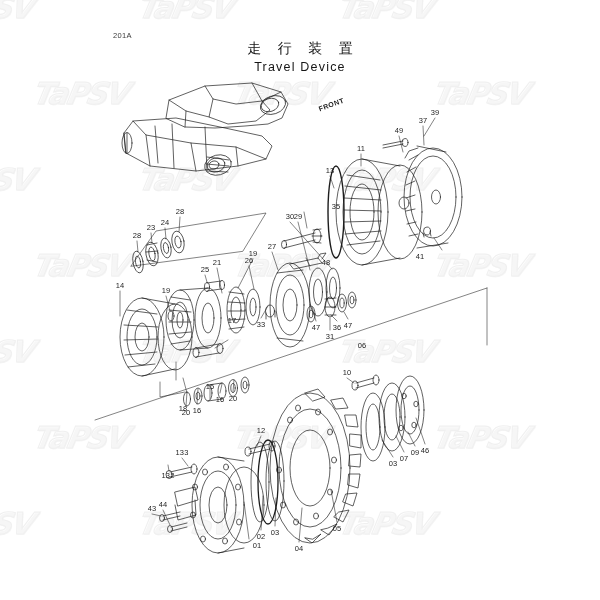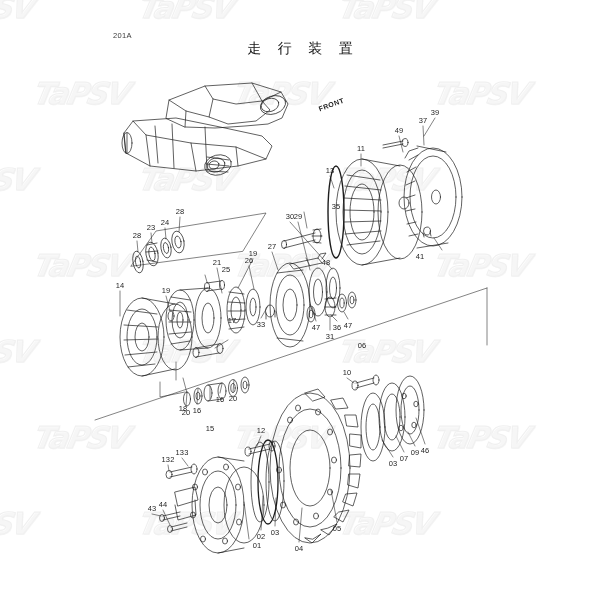--- a/index.html
+++ b/index.html
@@ -105,20 +105,21 @@
       <div class="wm" style="left: 435px; top: 420px;">TaPSV</div>
       <div class="wm" style="left: -60px; top: 506px;">TaPSV</div>
       <div class="wm" style="left: 140px; top: 506px;">TaPSV</div>
       <div class="wm" style="left: 340px; top: 506px;">TaPSV</div>
     </div>
 
   <div id="page-code">201A</div>
 
   <div id="title-block">
     <div id="title-jp">走 行 装 置</div>
+    <div id="title-en">Travel Device</div>
   </div>
 
   <div id="front-tag">FRONT</div>
 
   <svg id="drawing" width="600" height="600" viewBox="0 0 600 600" fill="none" stroke="#1d1d1d" stroke-width="0.7" stroke-linecap="round" stroke-linejoin="round">
 
     <g>
       <path d="M166 118 L169 100 L205 86 L252 83 L281 92 L288 104 L282 118 L268 124
                L245 126 L215 128 L185 127 Z"></path>
       <path d="M205 86 L213 99 L236 104 L262 101 L281 92"></path>
@@ -420,44 +421,44 @@
       <div class="callout" style="left: 399px; top: 130px;">49</div>
       <div class="callout" style="left: 423px; top: 120px;">37</div>
       <div class="callout" style="left: 435px; top: 112px;">39</div>
       <div class="callout" style="left: 420px; top: 256px;">41</div>
       <div class="callout" style="left: 137px; top: 235px;">28</div>
       <div class="callout" style="left: 151px; top: 227px;">23</div>
       <div class="callout" style="left: 165px; top: 222px;">24</div>
       <div class="callout" style="left: 180px; top: 211px;">28</div>
       <div class="callout" style="left: 120px; top: 285px;">14</div>
       <div class="callout" style="left: 166px; top: 290px;">19</div>
-      <div class="callout" style="left: 205px; top: 269px; margin-left: 21px;">25</div>
+      <div class="callout" style="left: 205px; top: 269px;">25</div>
       <div class="callout" style="left: 249px; top: 260px;">26</div>
       <div class="callout" style="left: 217px; top: 262px;">21</div>
       <div class="callout" style="left: 253px; top: 253px;">19</div>
       <div class="callout" style="left: 272px; top: 246px;">27</div>
       <div class="callout" style="left: 298px; top: 216px;">29</div>
       <div class="callout" style="left: 290px; top: 216px;">30</div>
       <div class="callout" style="left: 261px; top: 324px;">33</div>
       <div class="callout" style="left: 232px; top: 320px;">17</div>
       <div class="callout" style="left: 183px; top: 372px; margin-top: 36px;">18</div>
       <div class="callout" style="left: 310px; top: 262px; padding-left: 32px;">48</div>
       <div class="callout" style="left: 186px; top: 412px;">20</div>
       <div class="callout" style="left: 197px; top: 410px;">16</div>
-      <div class="callout" style="left: 210px; top: 428px;">15</div>
+      <div class="callout" style="left: 210px; top: 386px;">15</div>
       <div class="callout" style="left: 220px; top: 399px;">16</div>
       <div class="callout" style="left: 233px; top: 398px;">20</div>
       <div class="callout" style="left: 316px; top: 327px;">47</div>
       <div class="callout" style="left: 330px; top: 336px;">31</div>
       <div class="callout" style="left: 337px; top: 327px;">36</div>
       <div class="callout" style="left: 348px; top: 325px;">47</div>
       <div class="callout" style="left: 362px; top: 345px;">06</div>
       <div class="callout" style="left: 347px; top: 372px;">10</div>
       <div class="callout" style="left: 261px; top: 430px;">12</div>
-      <div class="callout" style="left: 168px; top: 459px;">132</div>
+      <div class="callout" style="left: 168px; top: 475px;">132</div>
       <div class="callout" style="left: 182px; top: 452px;">133</div>
       <div class="callout" style="left: 152px; top: 508px;">43</div>
       <div class="callout" style="left: 163px; top: 504px;">44</div>
       <div class="callout" style="left: 249px; top: 545px; padding-left: 16px;">01</div>
       <div class="callout" style="left: 261px; top: 536px;">02</div>
       <div class="callout" style="left: 275px; top: 532px;">03</div>
       <div class="callout" style="left: 299px; top: 548px;">04</div>
       <div class="callout" style="left: 337px; top: 528px;">05</div>
       <div class="callout" style="left: 393px; top: 463px;">03</div>
       <div class="callout" style="left: 404px; top: 458px;">07</div>

